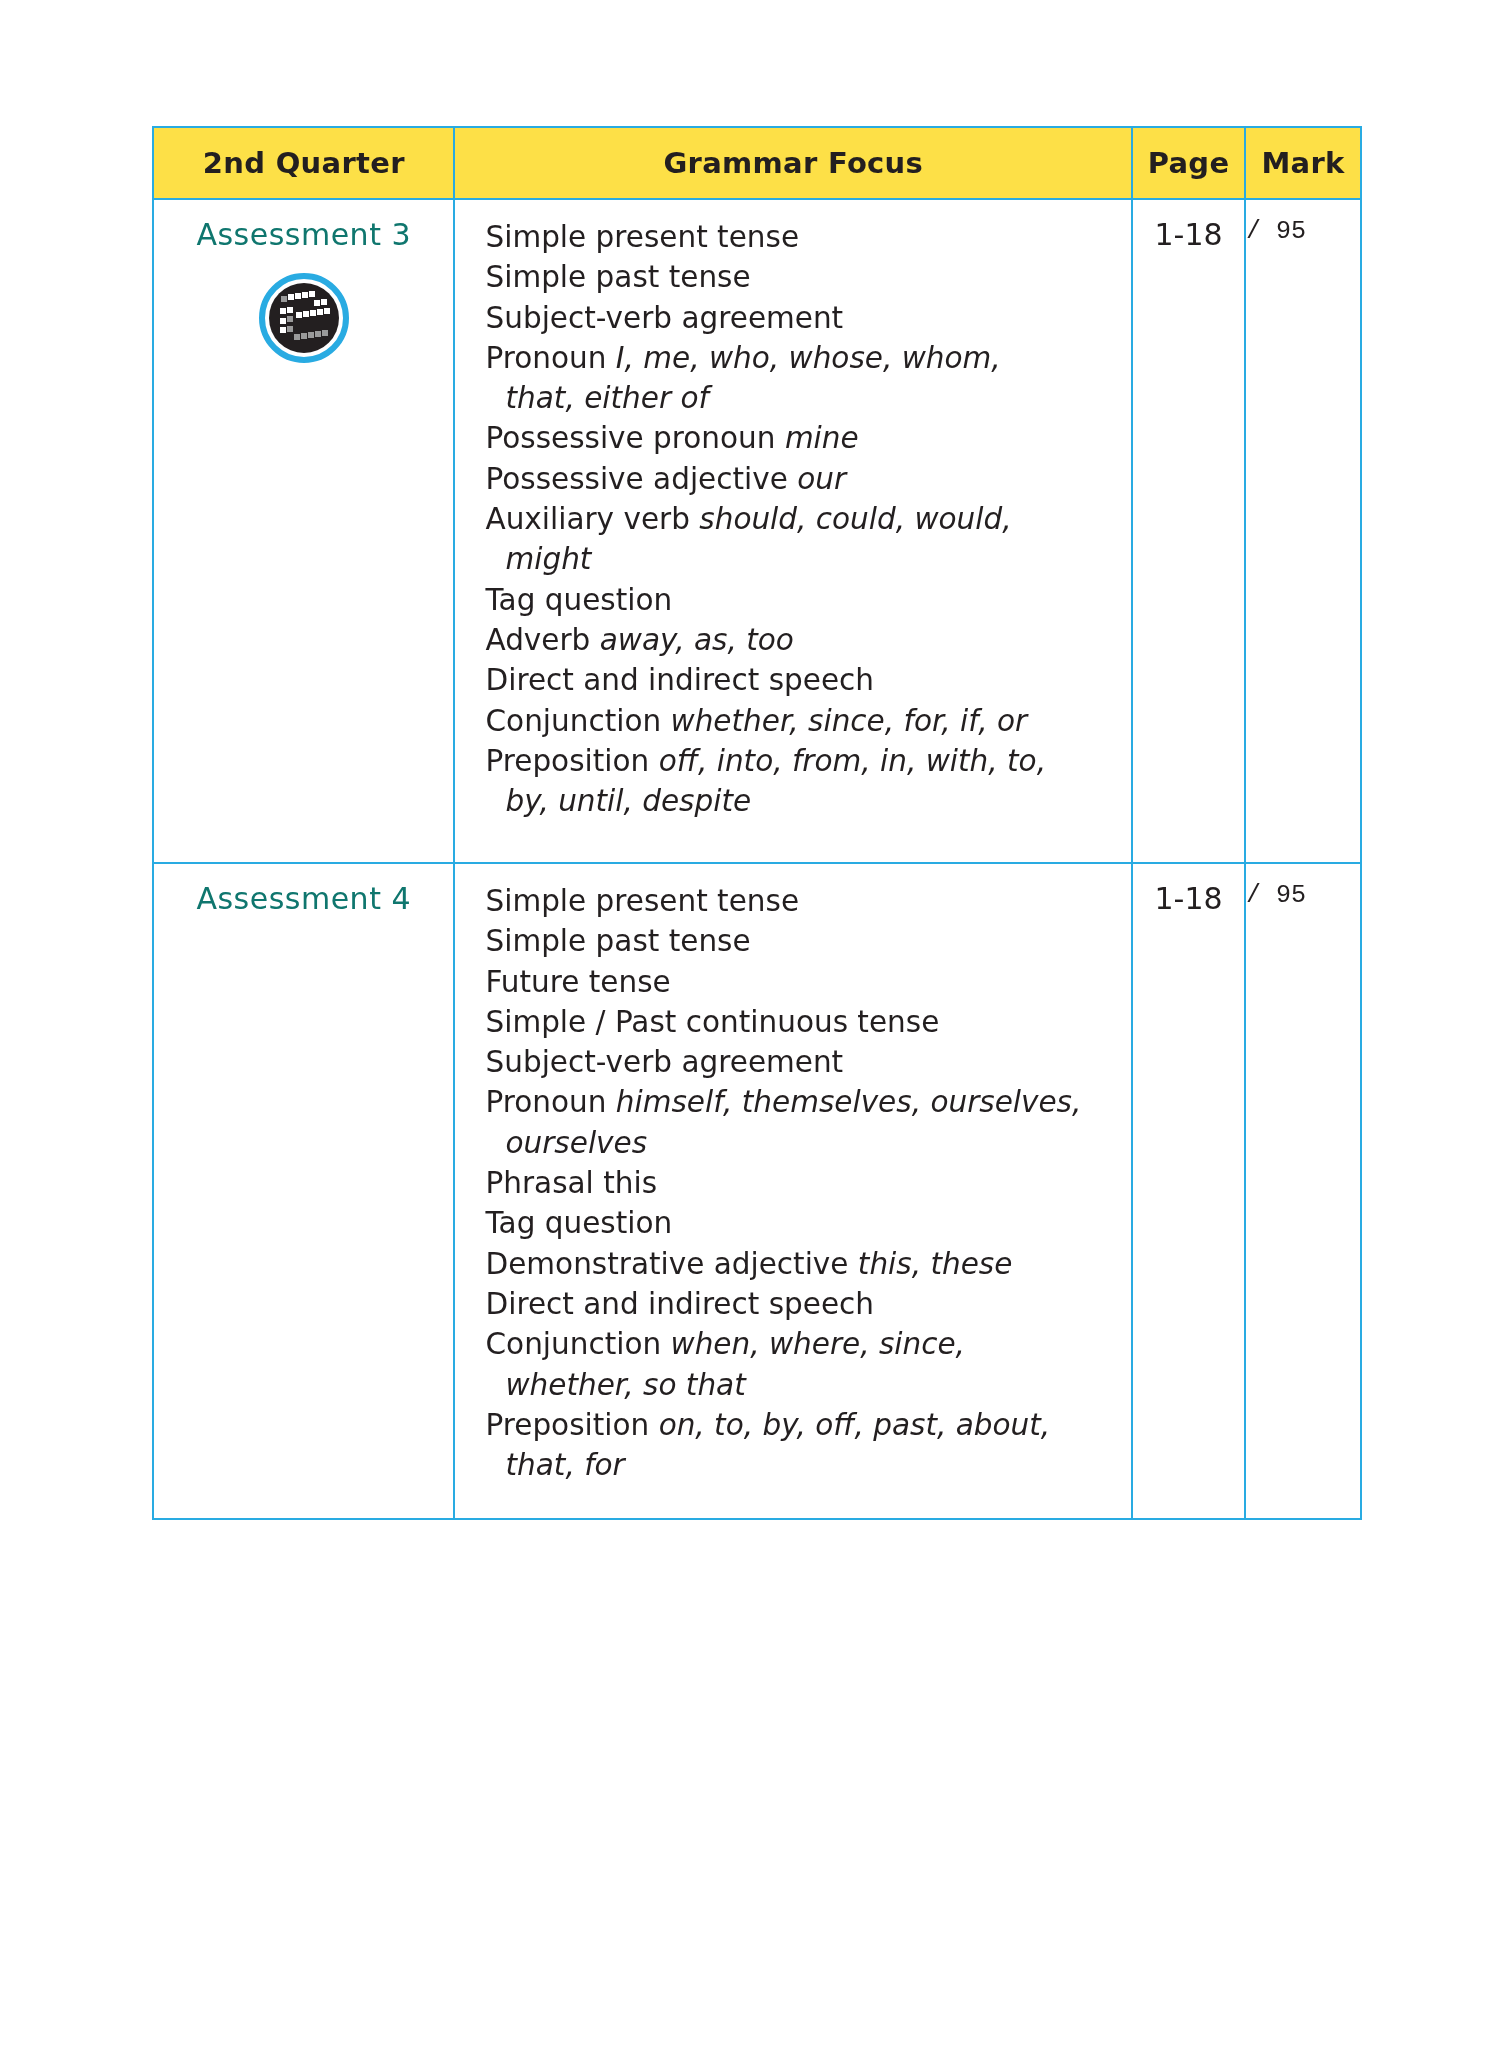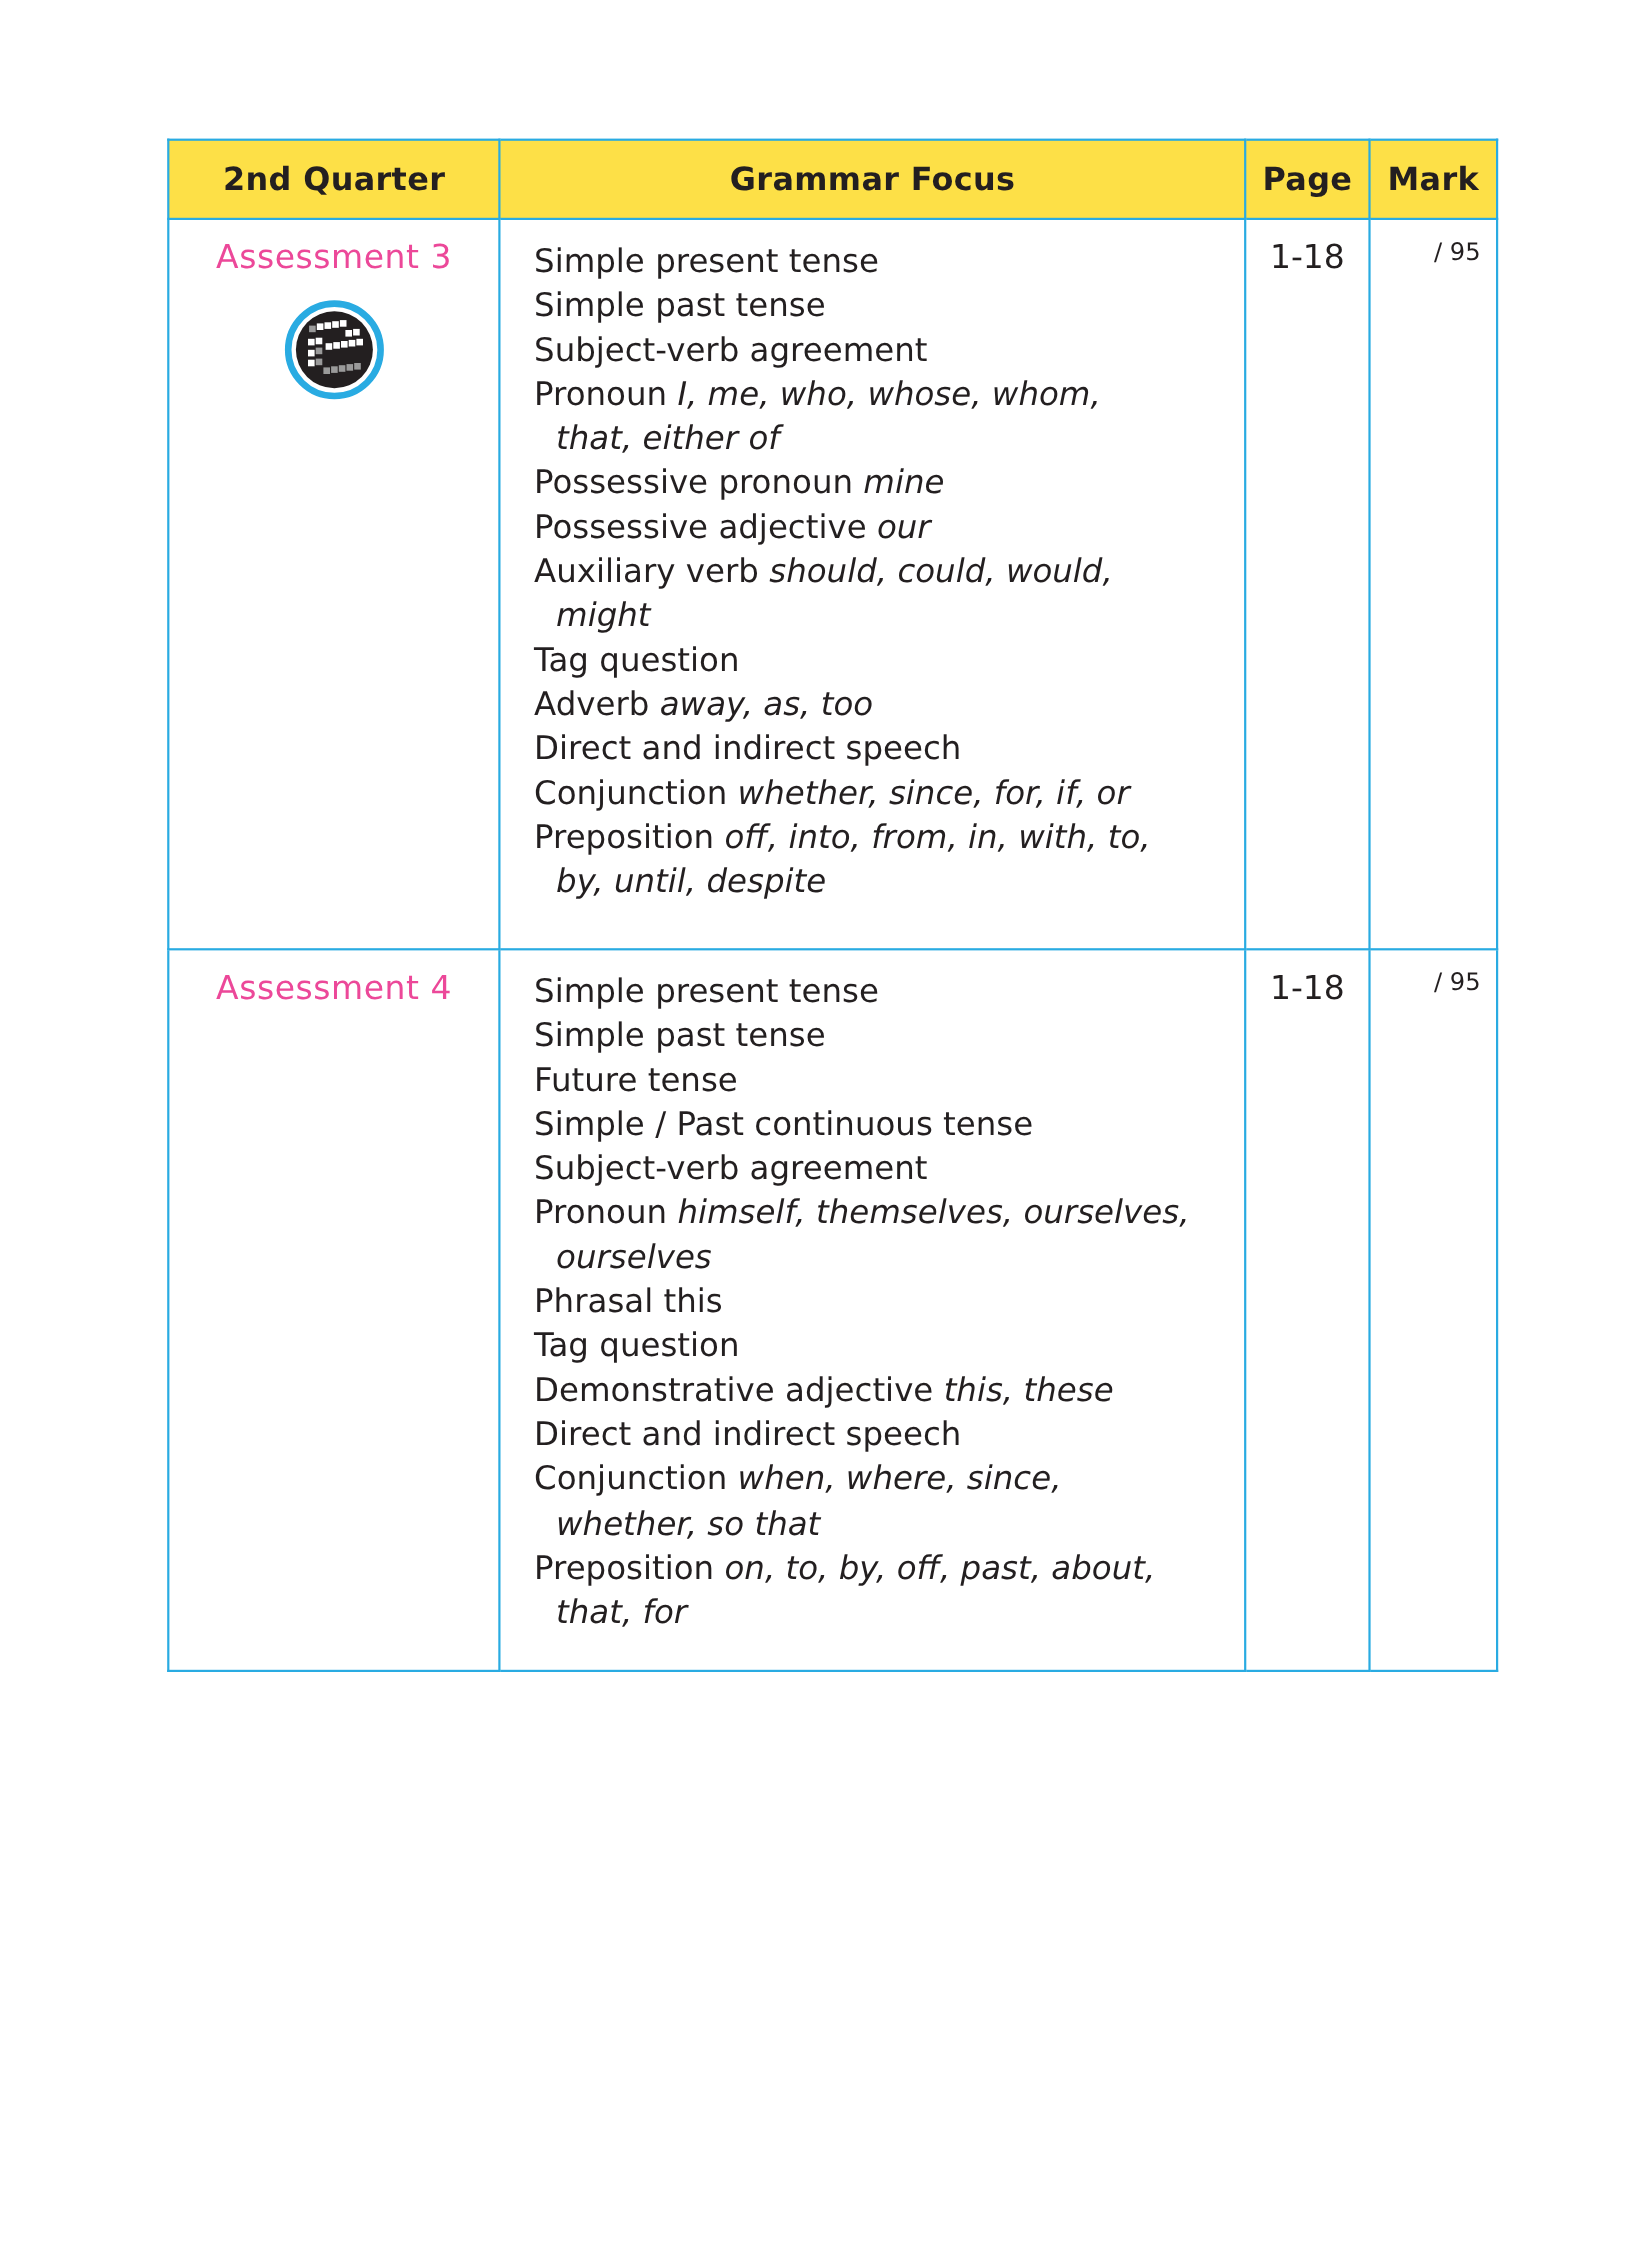--- a/index.html
+++ b/index.html
@@ -12,28 +12,28 @@
       border: 2px solid #29abe2; padding: 0; vertical-align: top;
     }
     .table th {
       background: #fde047; height: 70px; font-weight: bold; font-size: 29px;
       text-align: center; vertical-align: middle; letter-spacing: 0.3px;
     }
     .col-q { width: 299px; }
     .col-g { width: 672px; }
     .col-p { width: 112px; }
     .col-m { width: 115px; }
-    .assess { font-size: 30px; font-weight: normal; text-align: center; padding-top: 17px !important; color: #ec4899; letter-spacing: 0.5px; }
+    .assess { font-size: 30px; font-weight: normal; text-align: center; padding-top: 17px !important; color: #0f766e; letter-spacing: 0.5px; }
     .focus { padding: 17px 10px 14px 30px !important; }
     .line { font-size: 29.5px; line-height: 40.3px; white-space: nowrap; }
     .line .b { font-weight: normal; }
     .line .i { font-style: italic; font-weight: normal; }
     .line.cont { padding-left: 20px; }
     .page { font-size: 30px; text-align: center; padding-top: 17px !important; }
-    .mark { font-size: 22px; text-align: right; padding-top: 17px !important; padding-right: 14px !important; }
+    .mark { font-size: 25px; padding-top: 17px !important; padding-right: 14px !important; font-family: Liberation Mono, monospace; }
     .badge { display: block; margin: 20px auto 0 auto; width: 92px; height: 92px; }
     .row1 td { height: 631px; }
     .row2 td { height: 623px; }
   </style>
 </head>
 <body>
 
 <table class="table">
   <colgroup>
     <col class="col-q">

